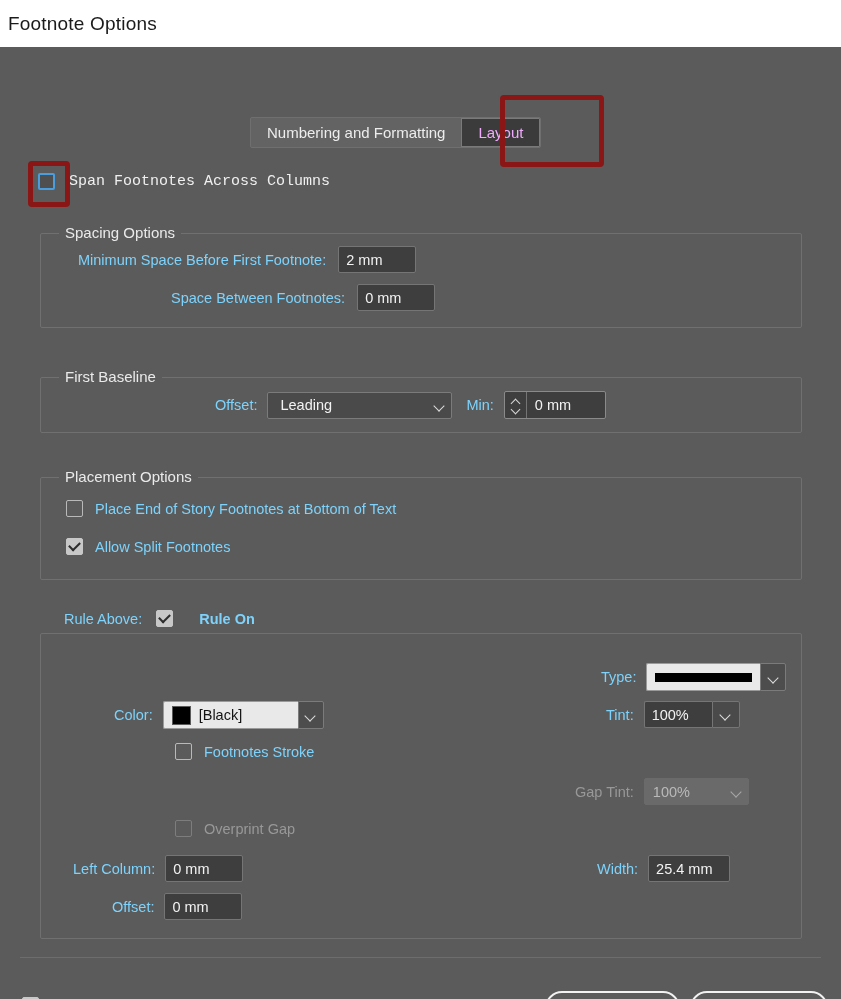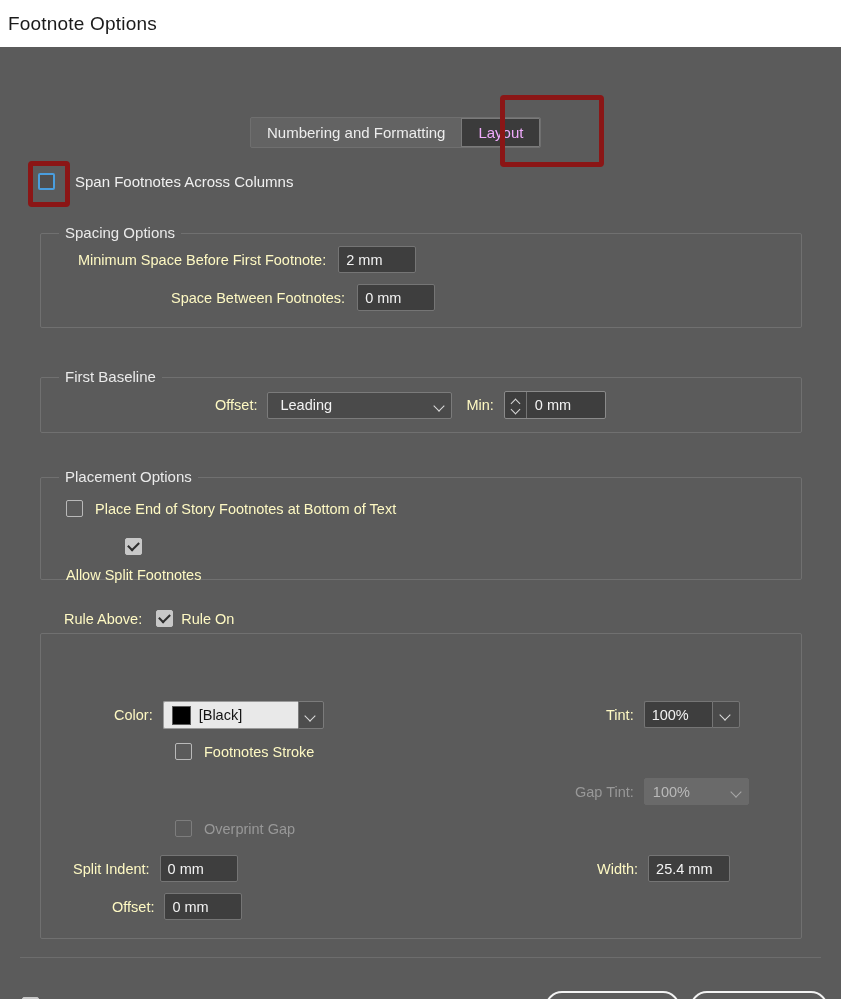--- a/index.html
+++ b/index.html
@@ -69,21 +69,21 @@
     border-radius: 4px;
     pointer-events: none;
   }
   #annot-tab   { left: 500px; top: 48px; width: 104px; height: 72px; }
   #annot-check { left: 28px;  top: 114px; width: 42px; height: 46px; }
 
   
   .span-row {
     position: absolute;
     left: 38px; top: 126px;
-    display: flex; align-items: flex-end; gap: 20px;
+    display: flex; align-items: flex-end; gap: 14px; font-family: Liberation Mono, monospace;
   }
   .span-row .lbl { font-size: 15px; color: #f0f0f0; }
 
   
   .cb {
     width: 17px; height: 17px;
     border: 1px solid #b9b9b9;
     background: #5b5b5b;
     border-radius: 2px;
     display: inline-flex;
@@ -268,21 +268,21 @@
     border-top: 1.5px solid #d8d8d8;
   }
   .spin-up::before { transform: rotate(45deg); }
   .spin-dn::before { transform: rotate(225deg); top: -1px; }
   .spinfield .val {
     display: flex; align-items: center;
     padding: 0 8px;
     color: #f2f2f2; font-size: 14.5px;
   }
 
-  .lbl { font-size: 14.5px; color: #fef9c3; white-space: nowrap; }
+  .lbl { font-size: 14.5px; color: #7dd3fc; white-space: nowrap; }
   .lbl.dim { color: #989898; }
 
   .row { position: absolute; display: flex; align-items: center; }
 
   
   .footer-sep {
     position: absolute;
     left: 20px; right: 20px; top: 910px;
     height: 1px; background: #6d6d6d;
   }
@@ -354,34 +354,45 @@
     </span>
   </div>
 
   <div class="group" id="grp-placement">
     <span class="legend">Placement Options</span>
   </div>
   <div class="row" style="left:66px; top:453px; gap:12px;">
     <span class="cb"></span>
     <span class="lbl">Place End of Story Footnotes at Bottom of Text</span>
   </div>
-  <div class="row" style="left:66px; top:491px; gap:12px;flex-direction:column;">
+  <div class="row" style="left:66px; top:491px; gap:12px;">
     <span class="cb checked"></span>
     <span class="lbl">Allow Split Footnotes</span>
   </div>
 
   <div class="group" id="grp-rule"></div>
 
   <div class="row" style="left:58px; top:563px; background:#5b5b5b; padding:0 6px;">
     <span class="lbl">Rule Above:</span>
     <span class="cb checked" style="margin-left:14px;"></span>
-    <span class="lbl" style="margin-left:8px;">Rule On</span>
-  </div>
-
-
+    <span class="lbl" style="margin-left:26px;font-weight:bold;">Rule On</span>
+  </div>
+
+
+  <div class="row" style="left:601px; top:616px;">
+    <span class="lbl">Type:</span>
+    <span class="colorfield" style="margin-left:10px; height:28px;">
+      <span class="strokeface" style="width:114px;">
+        <span class="strokeline"></span>
+      </span>
+      <span class="arrowbtn">
+        <span class="chev" style="margin:0;"></span>
+      </span>
+    </span>
+  </div>
 
   <div class="row" style="left:114px; top:654px;">
     <span class="lbl">Color:</span>
     <span class="colorfield" style="margin-left:10px; height:28px;">
       <span class="face" style="width:135px;">
         <span class="swatch-black"></span>
         <span>[Black]</span>
       </span>
       <span class="arrowbtn">
         <span class="chev" style="margin:0;"></span>
@@ -412,21 +423,21 @@
       <span class="chev dim"></span>
     </span>
   </div>
 
   <div class="row" style="left:175px; top:773px; gap:12px;">
     <span class="cb disabled"></span>
     <span class="lbl dim">Overprint Gap</span>
   </div>
 
   <div class="row" style="left:73px; top:808px;">
-    <span class="lbl">Split Indent:</span>
+    <span class="lbl">Left Column:</span>
     <span class="tf" style="width:78px; margin-left:10px;">0 mm</span>
   </div>
   <div class="row" style="left:597px; top:808px;">
     <span class="lbl">Width:</span>
     <span class="tf" style="width:82px; margin-left:10px;">25.4 mm</span>
   </div>
 
   <div class="row" style="left:112px; top:846px;">
     <span class="lbl">Offset:</span>
     <span class="tf" style="width:78px; margin-left:10px;">0 mm</span>

